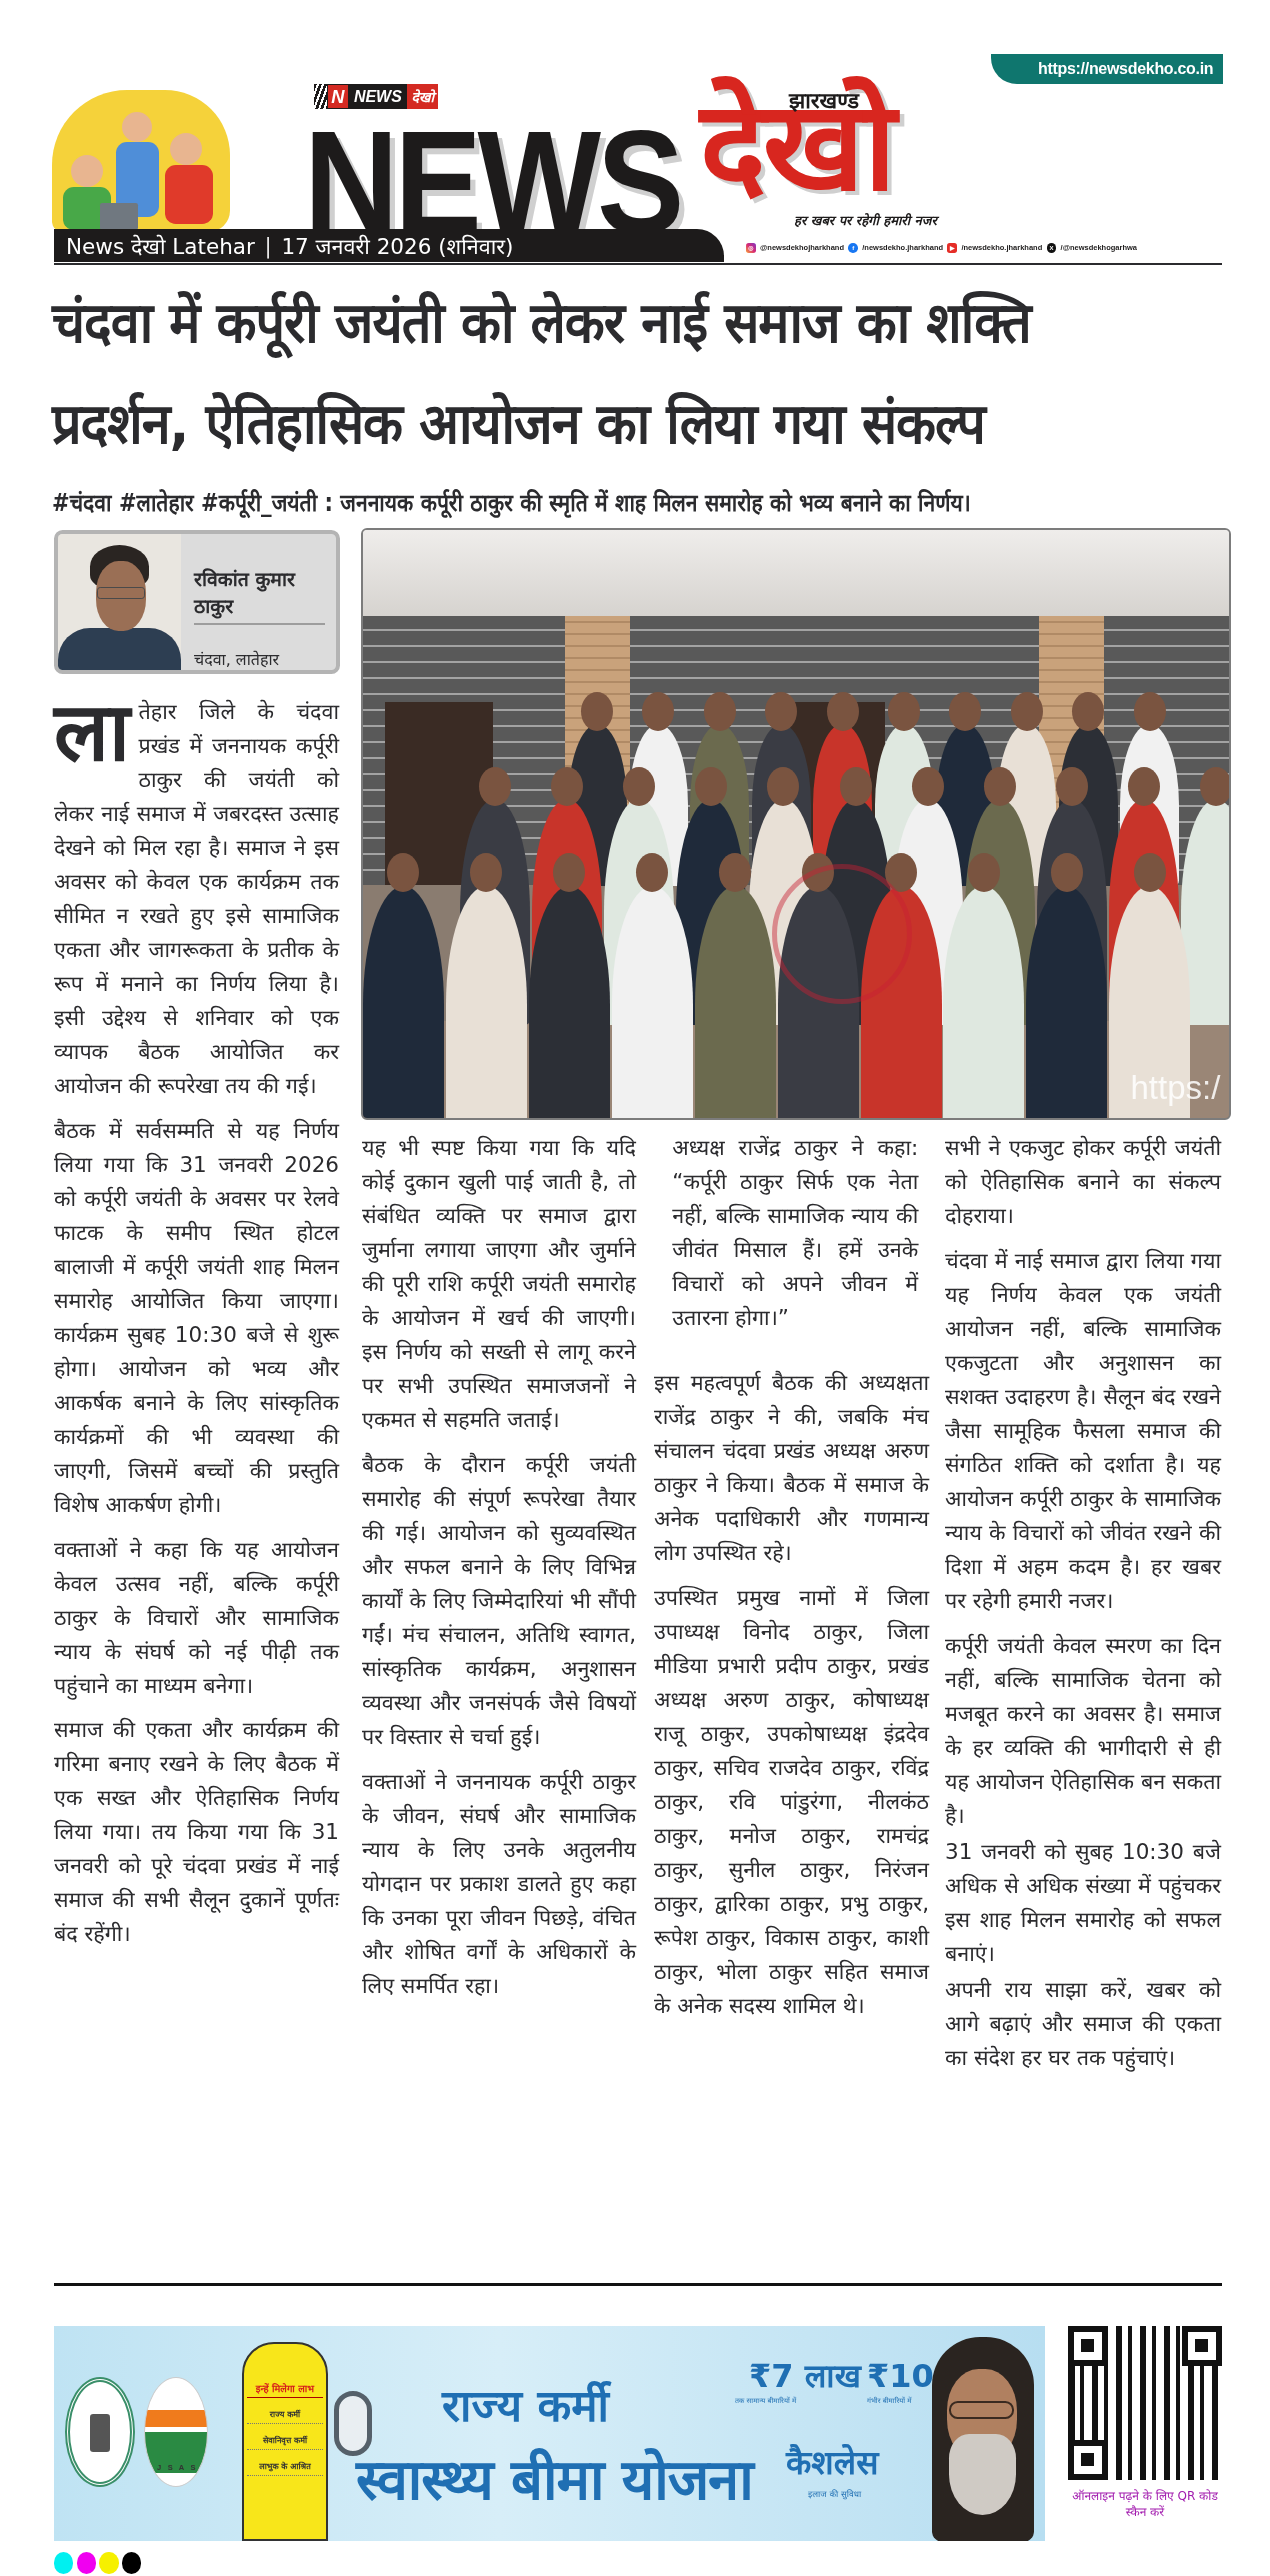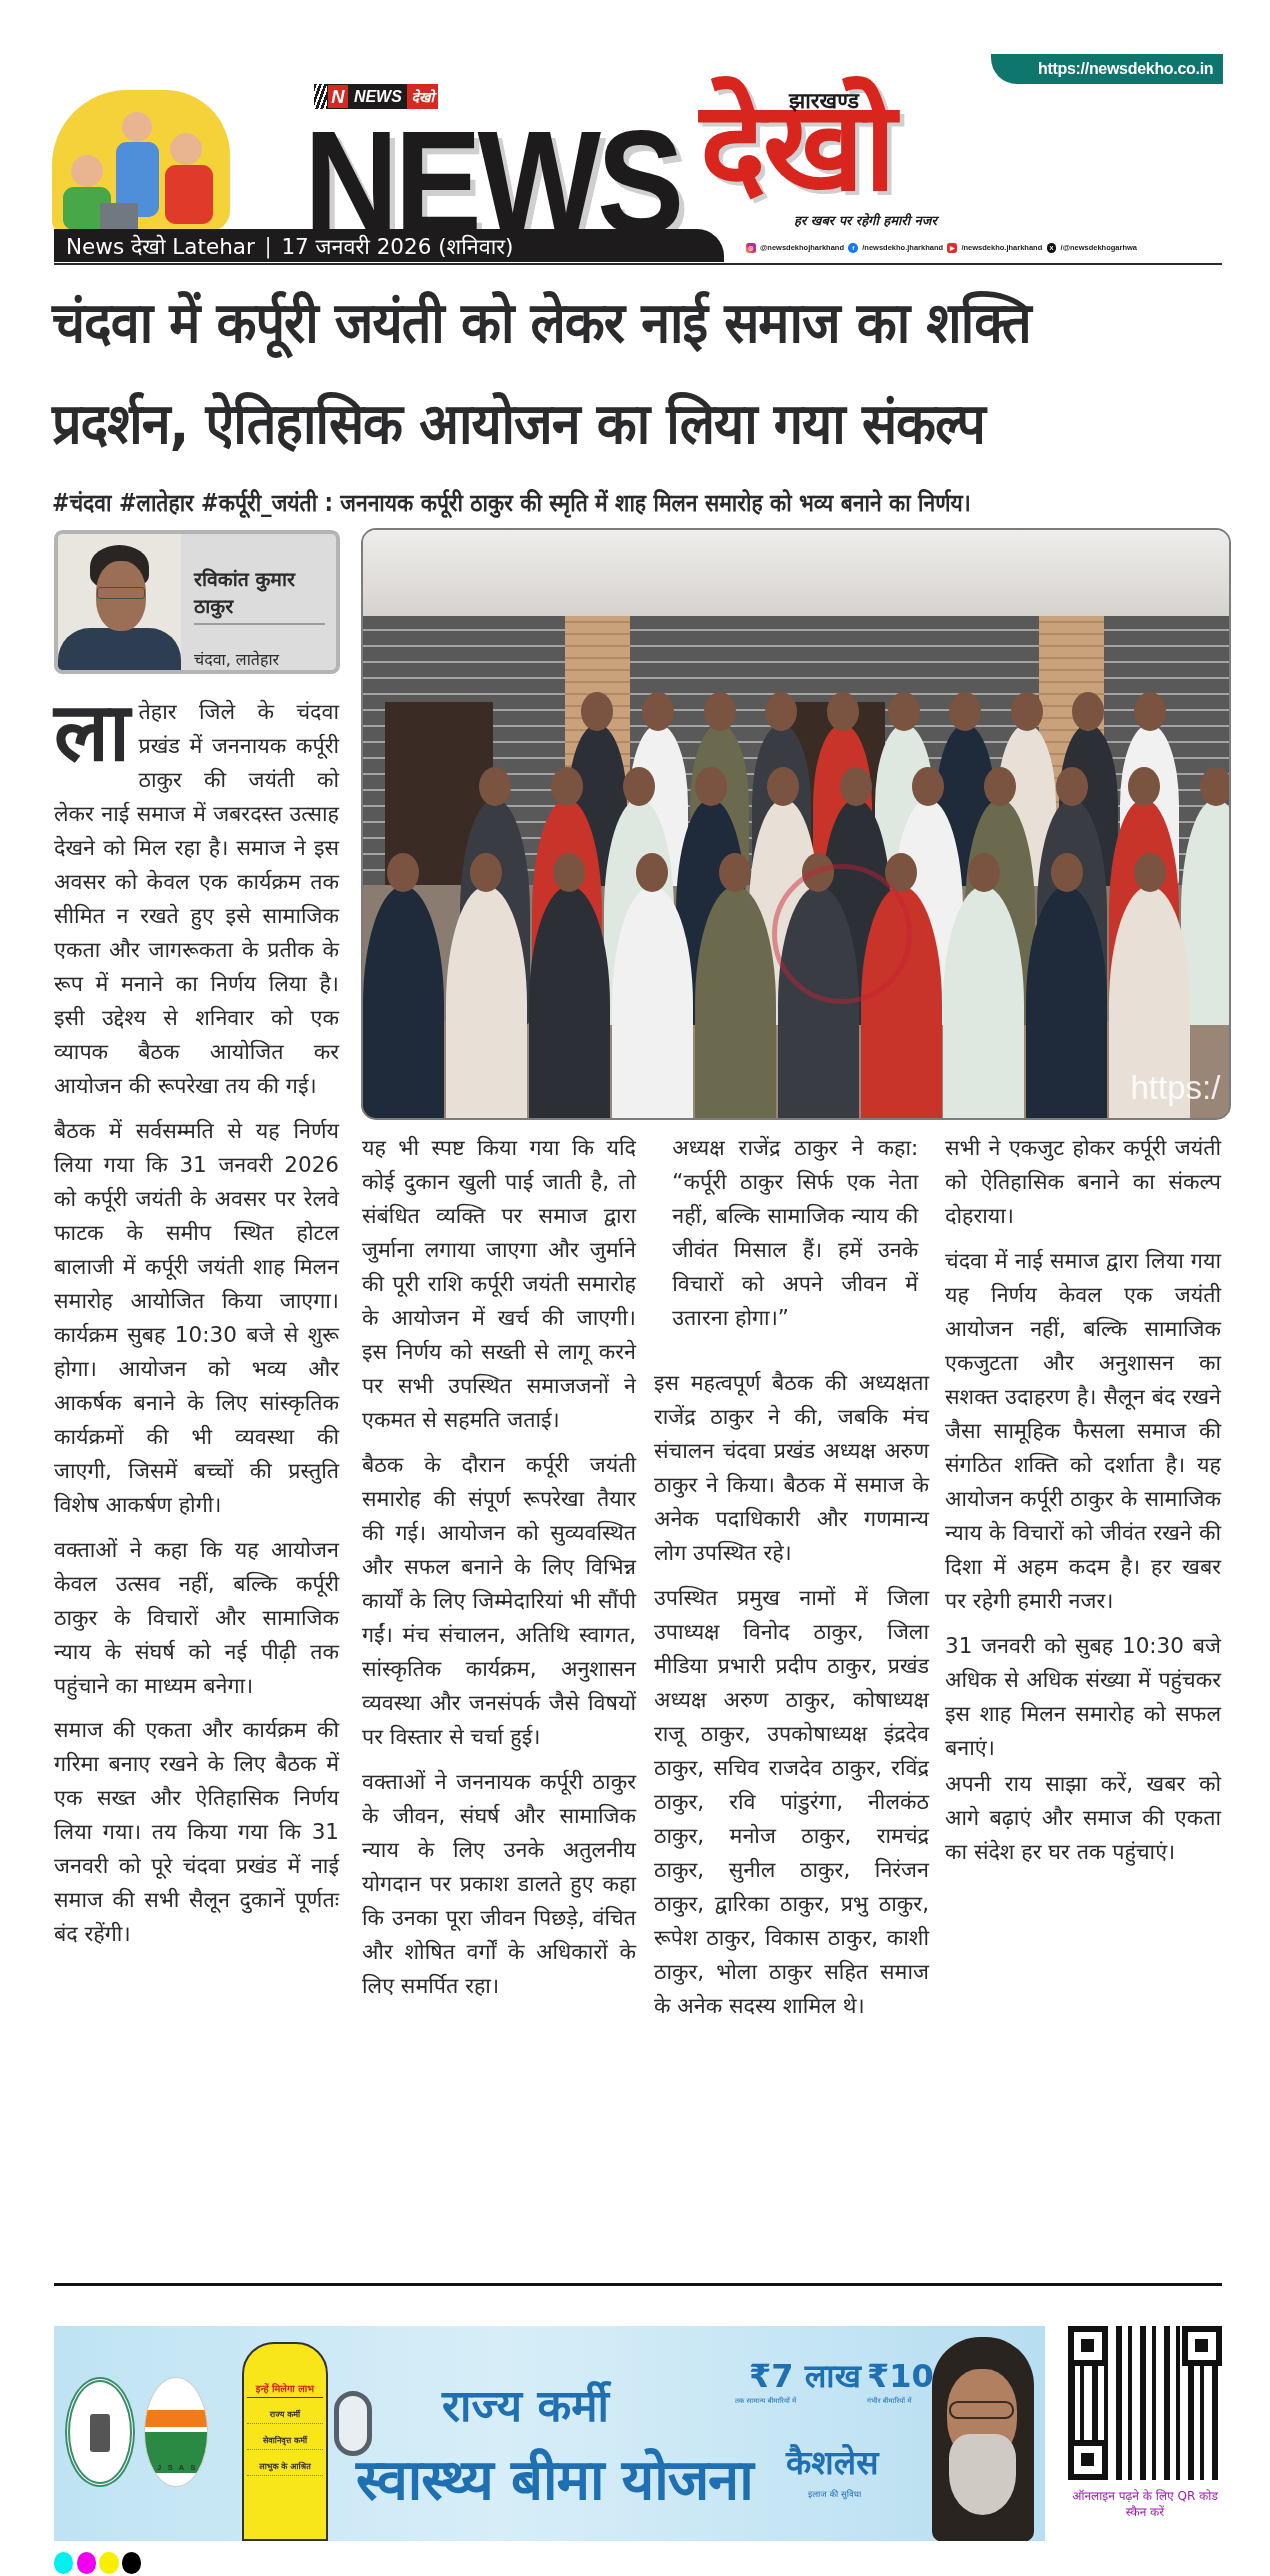--- a/index.html
+++ b/index.html
@@ -96,21 +96,21 @@
   .author-photo .face { position: absolute; left: 38px; top: 27px; width: 50px; height: 70px; background: #9a6f55; border-radius: 45%; }
   .author-photo .glasses { position: absolute; left: 39px; top: 53px; width: 48px; height: 12px; border: 1.6px solid #4a4a4a; border-radius: 3.2px; }
   .author-photo .shirt { position: absolute; left: 0; top: 94px; width: 123px; height: 54px; background: #2d3e52; border-radius: 32px 32px 0 0; }
   .author-meta { flex: 1; padding: 32px 10.8px 0 13px; }
   .author-name { font-family: "DejaVu Sans", sans-serif; font-weight: bold; font-size: 19.4px; line-height: 27px; color: #2b2b2e; border-bottom: 2.2px solid #9d9d9d; padding-bottom: 3.2px; }
   .author-loc { font-family: "DejaVu Sans", sans-serif; font-size: 16px; color: #2b2b2e; margin-top: 23px; }
 
   
   .lead-photo {
     position: absolute; left: 361px; top: 528px; width: 870px; height: 592px;
-    border: 2.7px solid #7c7c7c; border-radius: 15px; overflow: hidden;
+    border: 2.7px solid #7c7c7c; border-radius: 6px; overflow: hidden;
     background: linear-gradient(#e9e6e3 0 14%, #6d6b6b 14% 60%, #8a7c70 60% 100%);
   }
   .lead-photo .ceiling { position: absolute; left: 0; top: 0; width: 100%; height: 86px; background: linear-gradient(#efedeb, #d6d3cf); }
   .lead-photo .wall { position: absolute; left: 0; top: 86px; width: 100%; height: 269px;
     background: repeating-linear-gradient(0deg, #595959 0 14px, #a3a3a3 14px 16px); }
   .lead-photo .pillar { position: absolute; top: 86px; width: 65px; height: 269px; background: repeating-linear-gradient(0deg, #c9a27b 0 9.7px, #b08a65 9.7px 12px); }
   .lead-photo .pillar.p1 { left: 202px; }
   .lead-photo .pillar.p2 { left: 676px; }
   .lead-photo .door { position: absolute; top: 172px; height: 183px; background: #3a2b24; }
   .lead-photo .door.d1 { left: 21.5px; width: 108px; }
@@ -335,20 +335,21 @@
 
 <div class="col col3">
   <p class="quote">अध्यक्ष राजेंद्र ठाकुर ने कहा: “कर्पूरी ठाकुर सिर्फ एक नेता नहीं, बल्कि सामाजिक न्याय की जीवंत मिसाल हैं। हमें उनके विचारों को अपने जीवन में उतारना होगा।”</p>
   <p>इस महत्वपूर्ण बैठक की अध्यक्षता राजेंद्र ठाकुर ने की, जबकि मंच संचालन चंदवा प्रखंड अध्यक्ष अरुण ठाकुर ने किया। बैठक में समाज के अनेक पदाधिकारी और गणमान्य लोग उपस्थित रहे।</p>
   <p>उपस्थित प्रमुख नामों में जिला उपाध्यक्ष विनोद ठाकुर, जिला मीडिया प्रभारी प्रदीप ठाकुर, प्रखंड अध्यक्ष अरुण ठाकुर, कोषाध्यक्ष राजू ठाकुर, उपकोषाध्यक्ष इंद्रदेव ठाकुर, सचिव राजदेव ठाकुर, रविंद्र ठाकुर, रवि पांडुरंगा, नीलकंठ ठाकुर, मनोज ठाकुर, रामचंद्र ठाकुर, सुनील ठाकुर, निरंजन ठाकुर, द्वारिका ठाकुर, प्रभु ठाकुर, रूपेश ठाकुर, विकास ठाकुर, काशी ठाकुर, भोला ठाकुर सहित समाज के अनेक सदस्य शामिल थे।</p>
 </div>
 
 <div class="col col4">
   <p>सभी ने एकजुट होकर कर्पूरी जयंती को ऐतिहासिक बनाने का संकल्प दोहराया।</p>
   <p>चंदवा में नाई समाज द्वारा लिया गया यह निर्णय केवल एक जयंती आयोजन नहीं, बल्कि सामाजिक एकजुटता और अनुशासन का सशक्त उदाहरण है। सैलून बंद रखने जैसा सामूहिक फैसला समाज की संगठित शक्ति को दर्शाता है। यह आयोजन कर्पूरी ठाकुर के सामाजिक न्याय के विचारों को जीवंत रखने की दिशा में अहम कदम है। हर खबर पर रहेगी हमारी नजर।</p>
+  <p class="tight">कर्पूरी जयंती केवल स्मरण का दिन नहीं, बल्कि सामाजिक चेतना को मजबूत करने का अवसर है। समाज के हर व्यक्ति की भागीदारी से ही यह आयोजन ऐतिहासिक बन सकता है।</p>
   <p class="tight">31 जनवरी को सुबह 10:30 बजे अधिक से अधिक संख्या में पहुंचकर इस शाह मिलन समारोह को सफल बनाएं।</p>
   <p>अपनी राय साझा करें, खबर को आगे बढ़ाएं और समाज की एकता का संदेश हर घर तक पहुंचाएं।</p>
 </div>
 
 <div class="footer-rule"></div>
 
 <div class="ad-banner">
   <div class="emblem e1"></div>
   <div class="emblem e2"></div>
   <div class="jsas-label">J S A S</div>

